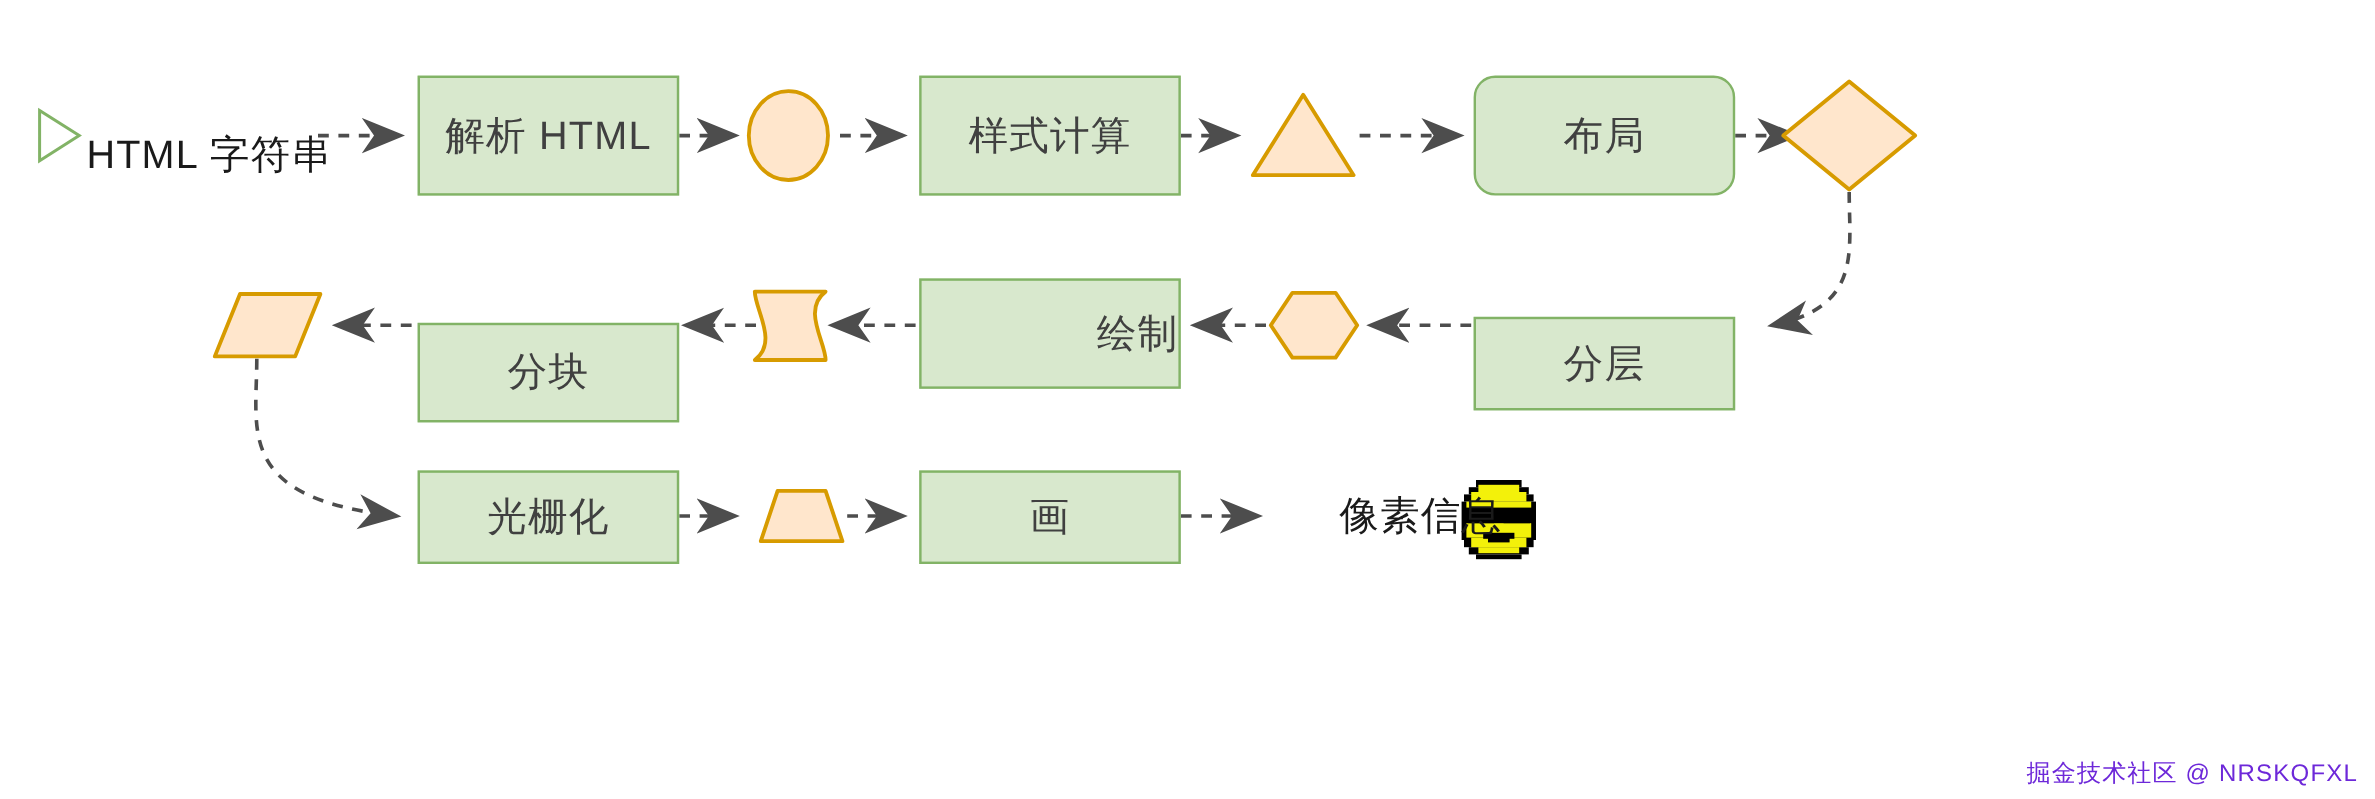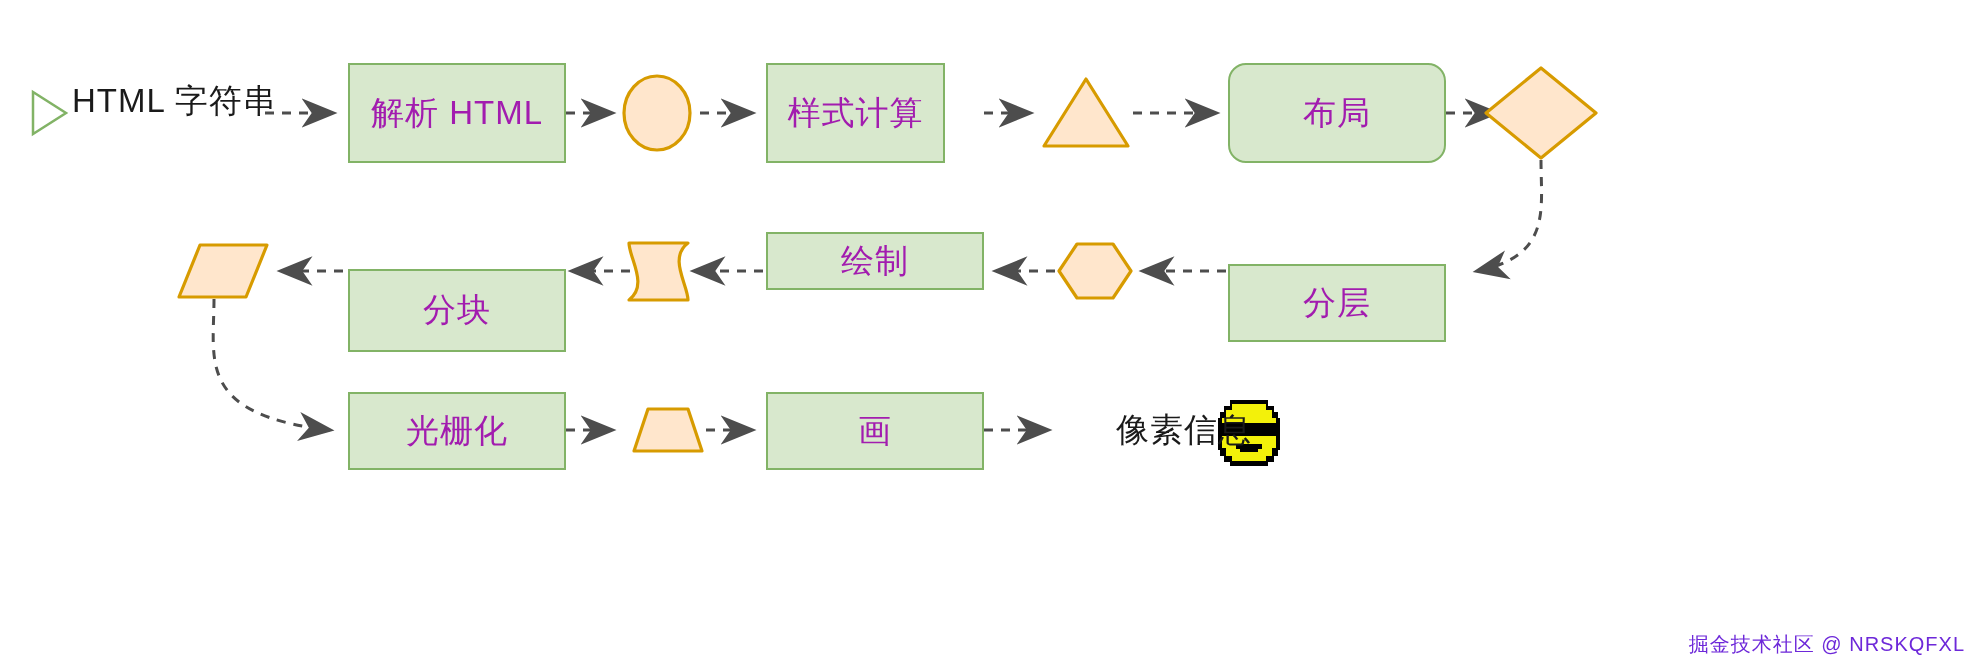--- a/index.html
+++ b/index.html
@@ -12,21 +12,21 @@
   }
   #stage{position:absolute;left:0;top:0;width:1979px;height:666px;}
 
   
   .box{
     position:absolute;
     background:#d8e8cd;
     border:2.5px solid #82b366;
     box-sizing:border-box;
     display:flex;align-items:center;justify-content:center;
-    color:#a21caf;
+    color:#404040;
     font-size:33px;
     letter-spacing:1px;
     white-space:nowrap;
   }
   .box .lbl{pointer-events:none;}
 
   
   .textnode{
     position:absolute;
     display:flex;align-items:center;
@@ -131,41 +131,41 @@
       <rect x="4" y="25" width="58" height="5" fill="#000000"></rect>
       <rect x="7" y="26" width="22" height="12" fill="#000000"></rect>
       <rect x="37" y="26" width="22" height="12" fill="#000000"></rect>
       <rect x="29" y="28" width="8" height="4" fill="#000000"></rect>
 
       <rect x="20" y="46" width="26" height="5" fill="#000000"></rect>
       <rect x="24" y="50" width="18" height="4" fill="#000000"></rect>
     </g>
   </svg>
 
-  <div class="textnode" style="left:72px;top:80px;height:42px;">
+  <div class="textnode" style="left:72px;top:108px;height:42px;">
     <span>HTML 字符串</span>
   </div>
 
   <div class="box" style="left:348px;top:63px;width:218px;height:100px;">
     <span class="lbl">解析 HTML</span>
   </div>
 
-  <div class="box" style="left:766px;top:63px;width:179px;height:100px;">
+  <div class="box" style="left:766px;top:63px;width:218px;height:100px;">
     <span class="lbl">样式计算</span>
   </div>
 
   <div class="box" style="left:1228px;top:63px;width:218px;height:100px;border-radius:18px;">
     <span class="lbl">布局</span>
   </div>
 
   <div class="box" style="left:348px;top:232px;width:218px;height:83px;margin-top:37px;">
     <span class="lbl">分块</span>
   </div>
 
-  <div class="box" style="left:766px;top:232px;width:218px;height:58px;">
+  <div class="box" style="left:766px;top:232px;width:218px;height:92px;justify-content:flex-end;">
     <span class="lbl">绘制</span>
   </div>
 
   <div class="box" style="left:1228px;top:232px;width:218px;height:78px;margin-top:32px;">
     <span class="lbl">分层</span>
   </div>
 
   <div class="box" style="left:348px;top:392px;width:218px;height:78px;">
     <span class="lbl">光栅化</span>
   </div>

